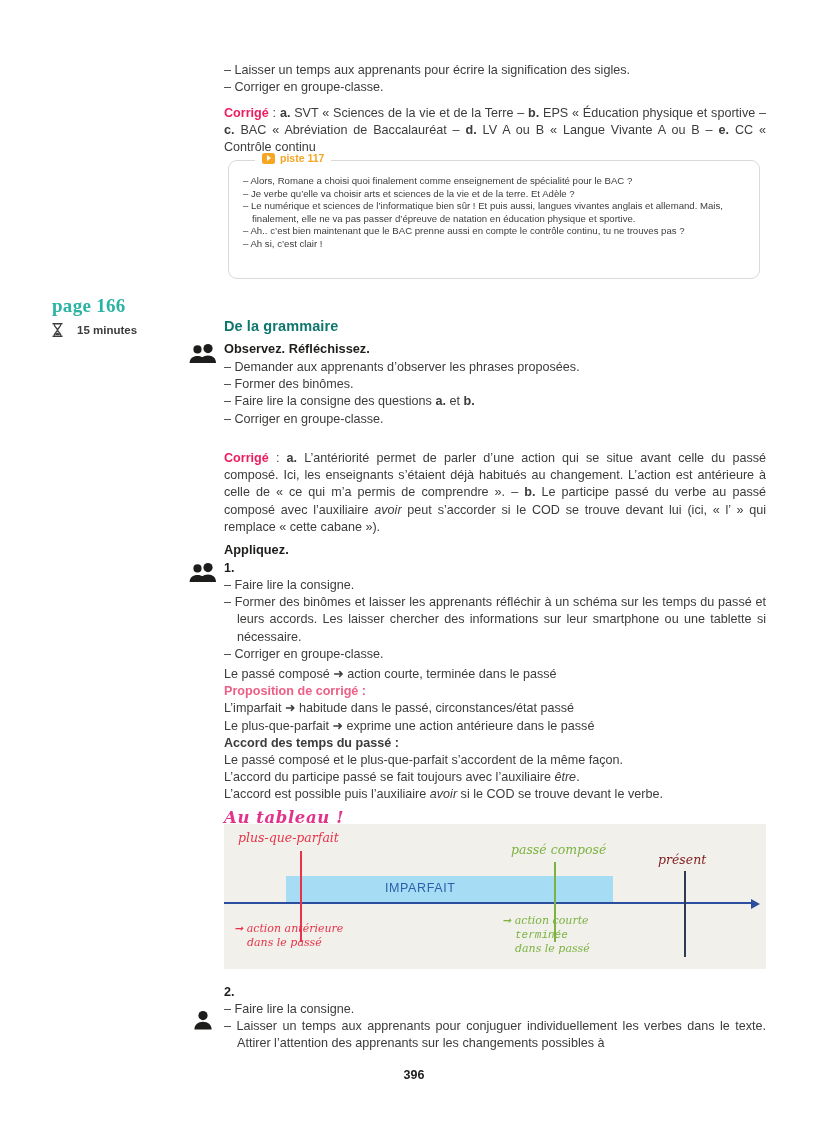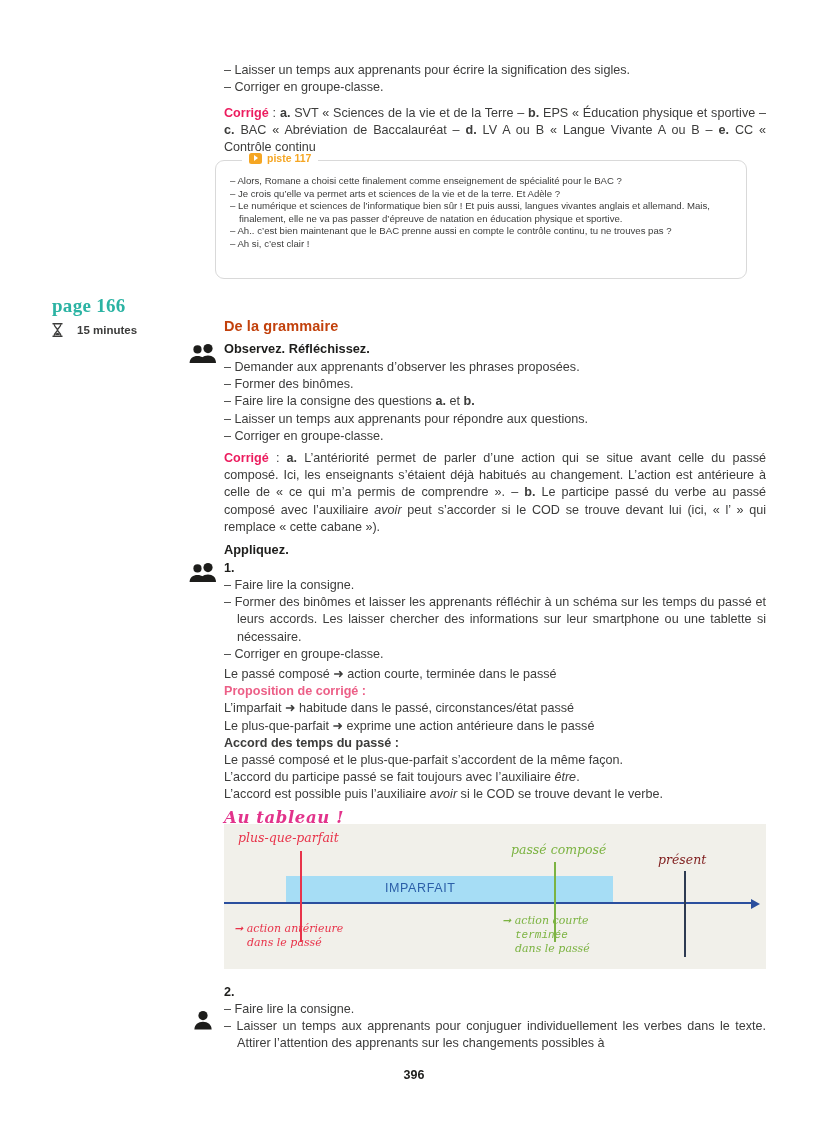--- a/index.html
+++ b/index.html
@@ -46,35 +46,35 @@
   .dash {
     padding-left:13px; text-indent:-13px;
   }
   .dash.just { text-align:justify; }
   .corrige-label { color:#ec1c5e; font-weight:700; }
   .corrige-label.pink2 { color:#ec5f87; }
   b, .b { font-weight:700; }
   i, .i { font-style:italic; }
 
   .h-section {
-    color:#c2410c; font-weight:700; font-size:14.5px;
+    color:#0f766e; font-weight:700; font-size:14.5px;
     letter-spacing:.1px;
   }
   .h-sub { font-weight:700; font-size:12.8px; color:#1d1d1b; }
   .h-num { font-weight:700; font-size:12.6px; color:#1d1d1b; }
   .h-tableau {
     font-family:"DejaVu Serif", serif;
     font-style:italic; font-weight:700;
     font-size:16.5px; color:#e2338b;
     letter-spacing:.6px;
   }
 
   
   .audio-box {
-    position:absolute; left:215px; top:160px; width:532px; height:119px;
+    position:absolute; left:228px; top:160px; width:532px; height:119px;
     border:1px solid #d9d9d9; border-radius:9px;
     background:#ffffff;
   }
   .audio-tab {
     position:absolute; left:26px; top:-9px;
     background:#ffffff; padding:0 7px;
     display:flex; align-items:center; gap:5px;
     font-size:10.5px; font-weight:700; color:#f5a623;
   }
   .play-ico {
@@ -175,36 +175,35 @@
   <div class="col" style="top:89px;">
     <p class="tline just"><span class="corrige-label">Corrigé</span><span> : </span><b>a.</b><span> SVT « Sciences de la vie et de la Terre – </span><b>b.</b><span> EPS « Éducation physique et sportive – </span><b>c.</b><span> BAC « Abréviation de Baccalauréat – </span><b>d.</b><span> LV A ou B « Langue Vivante A ou B – </span><b>e.</b><span> CC « Contrôle continu</span></p>
   </div>
 
   <div class="audio-box">
     <div class="audio-tab">
       <span class="play-ico"></span>
       <span>piste 117</span>
     </div>
     <div class="audio-body">
-      <p class="dash">– Alors, Romane a choisi cette finalement comme enseignement de spécialité pour le BAC ?</p>
-      <p class="dash">– Je crois qu’elle va permet arts et sciences de la vie et de la terre. Et Adèle ?</p>
+      <p class="dash">– Alors, Romane a choisi quoi finalement comme enseignement de spécialité pour le BAC ?</p>
+      <p class="dash">– Je verbe qu’elle va choisir arts et sciences de la vie et de la terre. Et Adèle ?</p>
       <p class="dash">– Le numérique et sciences de l’informatique bien sûr ! Et puis aussi, langues vivantes anglais et allemand. Mais, finalement, elle ne va pas passer d’épreuve de natation en éducation physique et sportive.</p>
       <p class="dash">– Ah.. c’est bien maintenant que le BAC prenne aussi en compte le contrôle continu, tu ne trouves pas ?</p>
       <p class="dash">– Ah si, c’est clair !</p>
     </div>
   </div>
 
   <div class="col" style="top:302px;">
     <p class="h-section">De la grammaire</p>
     <p class="h-sub" style="margin-top:7px;">Observez. Réfléchissez.</p>
     <div class="dash-list" style="margin-top:3px;">
       <p class="dash">– Demander aux apprenants d’observer les phrases proposées.</p>
       <p class="dash">– Former des binômes.</p>
       <p class="dash">– Faire lire la consigne des questions <b>a.</b> et <b>b.</b></p>
-      <p class="dash">– Laisser un temps aux apprenants pour répondre aux questions.</p>
       <p class="dash">– Corriger en groupe-classe.</p>
     </div>
   </div>
 
   <div class="picto" style="left:188px; top:344px;">
     <svg width="28" height="20" viewBox="0 0 28 20" aria-hidden="true">
       <circle cx="9.5" cy="5.4" r="4.1" fill="#1d1d1b"></circle>
       <path d="M1.6 19c0-4.4 3.5-7 7.9-7s7.9 2.6 7.9 7z" fill="#1d1d1b"></path>
       <circle cx="20" cy="4.6" r="4.6" fill="#1d1d1b"></circle>
       <path d="M11.4 19c0-4.8 3.8-7.6 8.6-7.6S28 14.2 28 19z" fill="#1d1d1b"></path>

